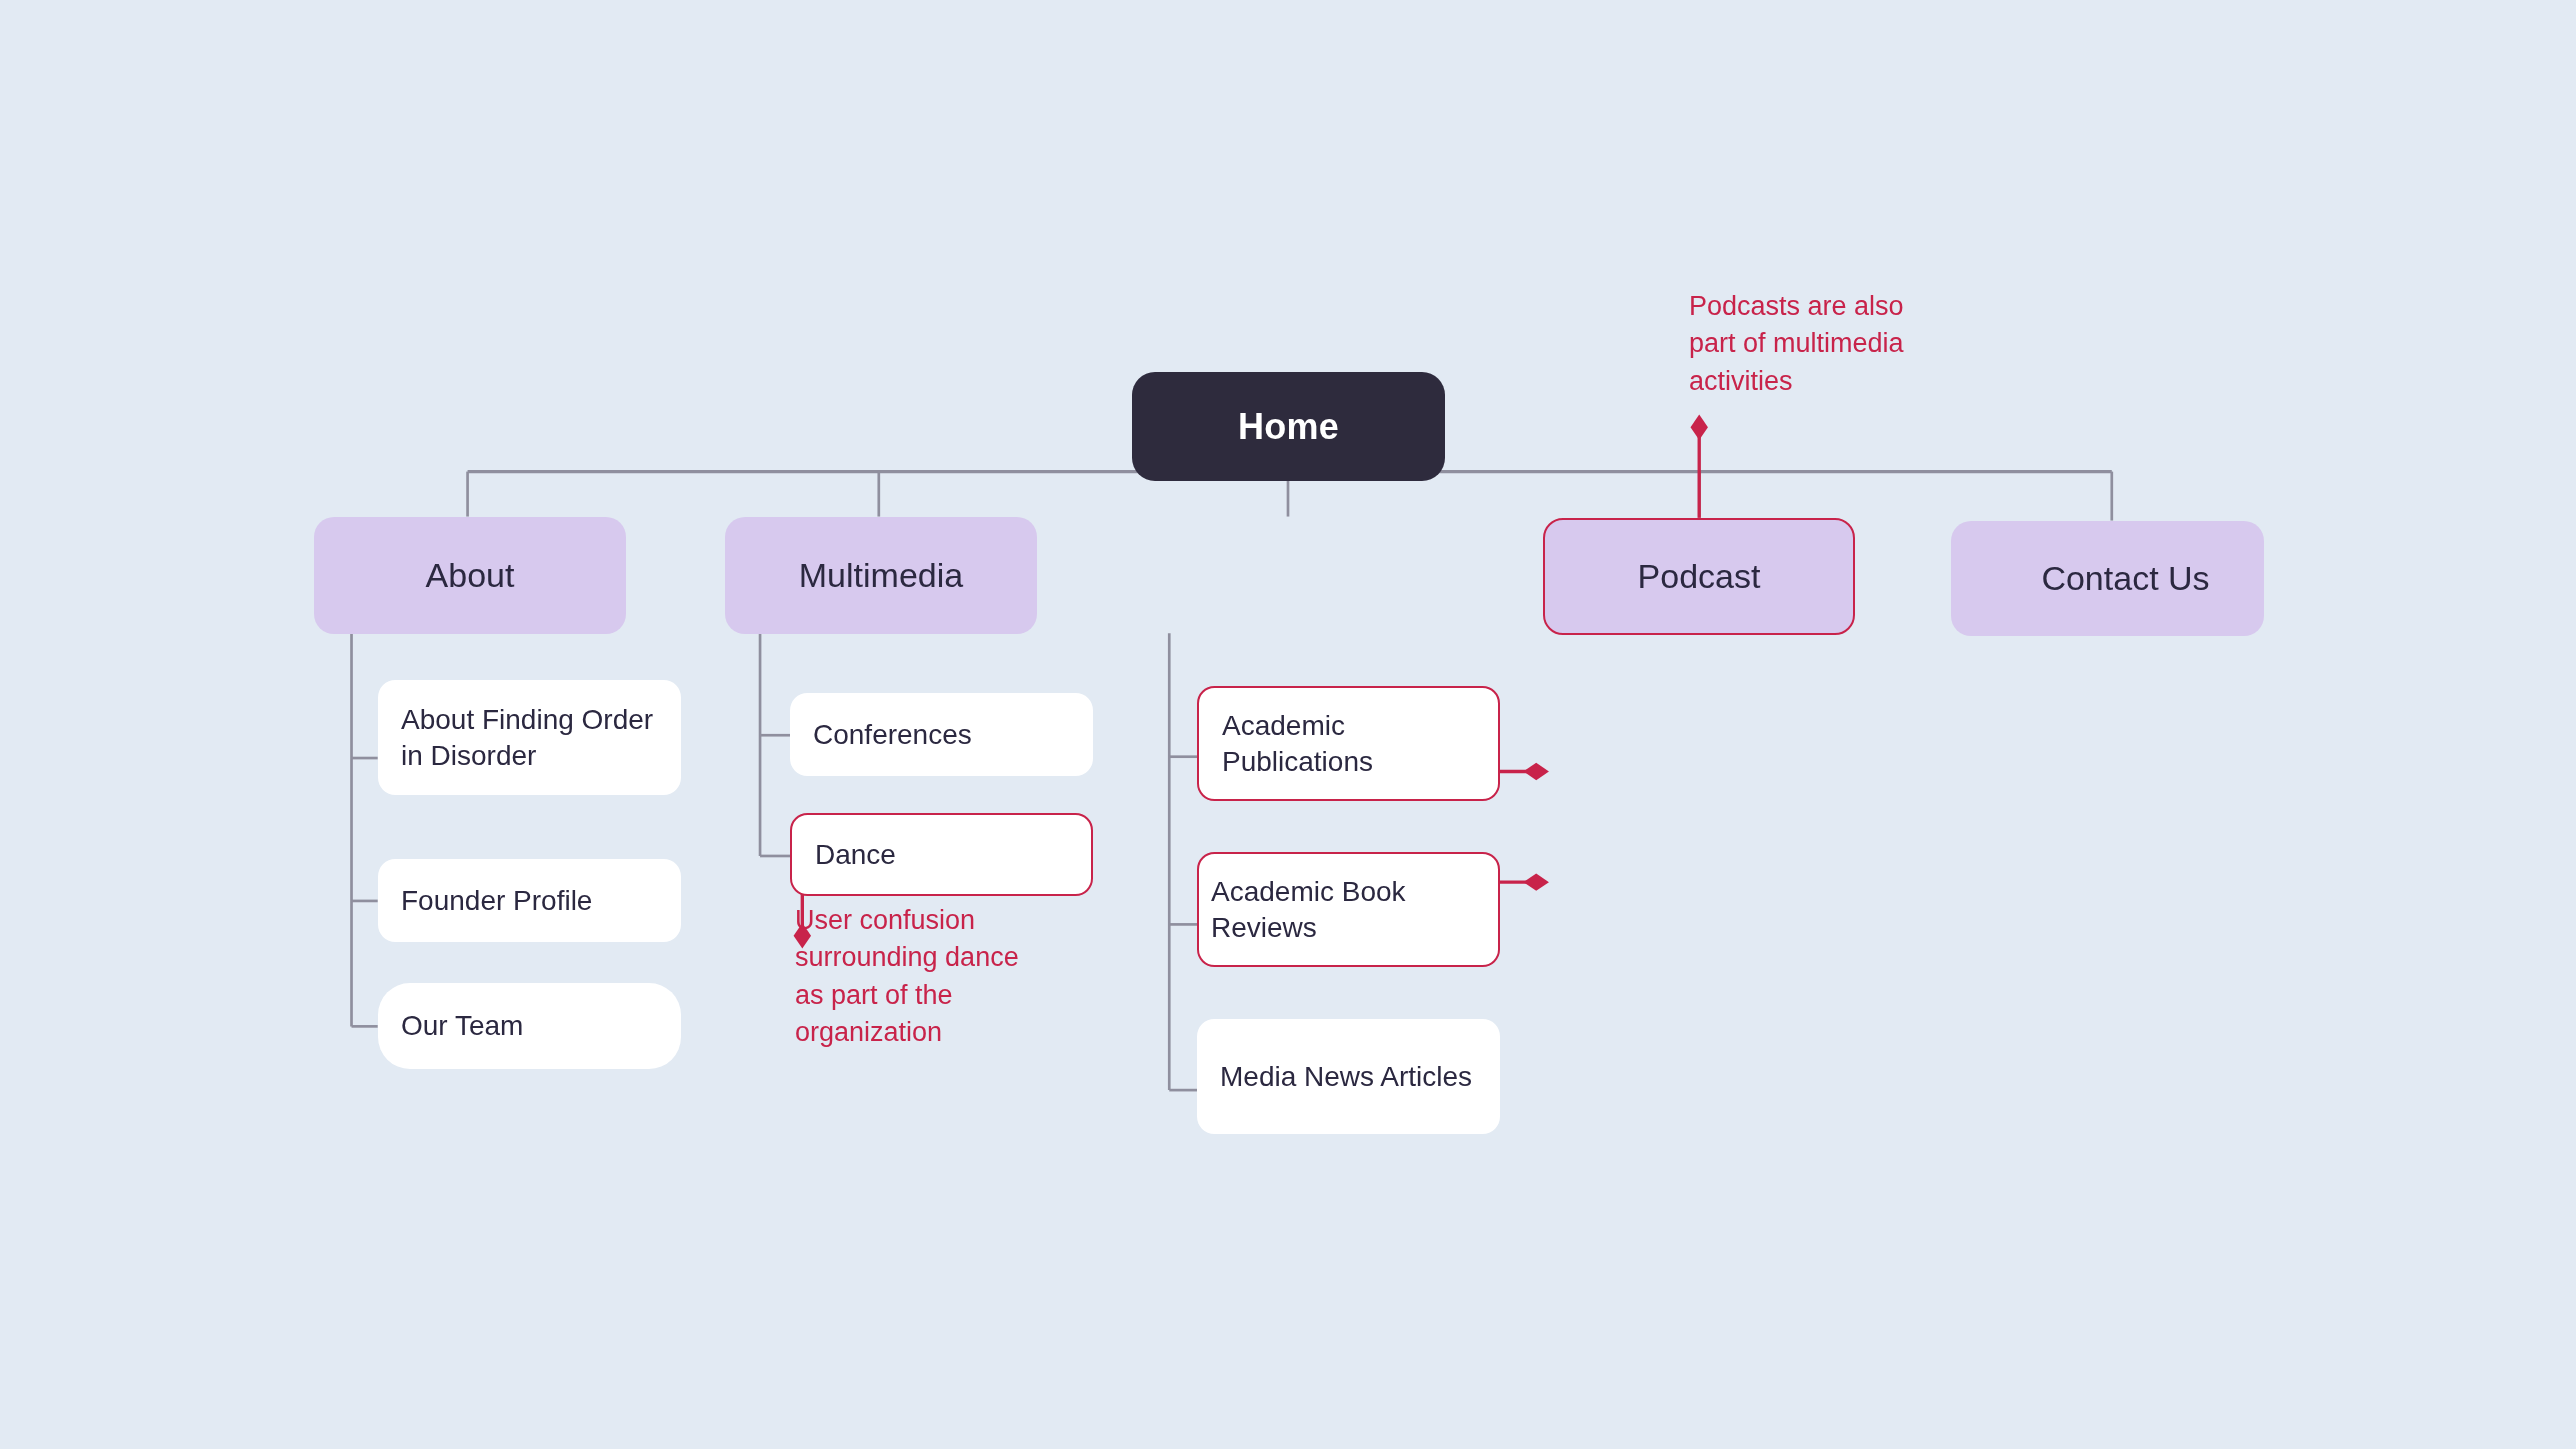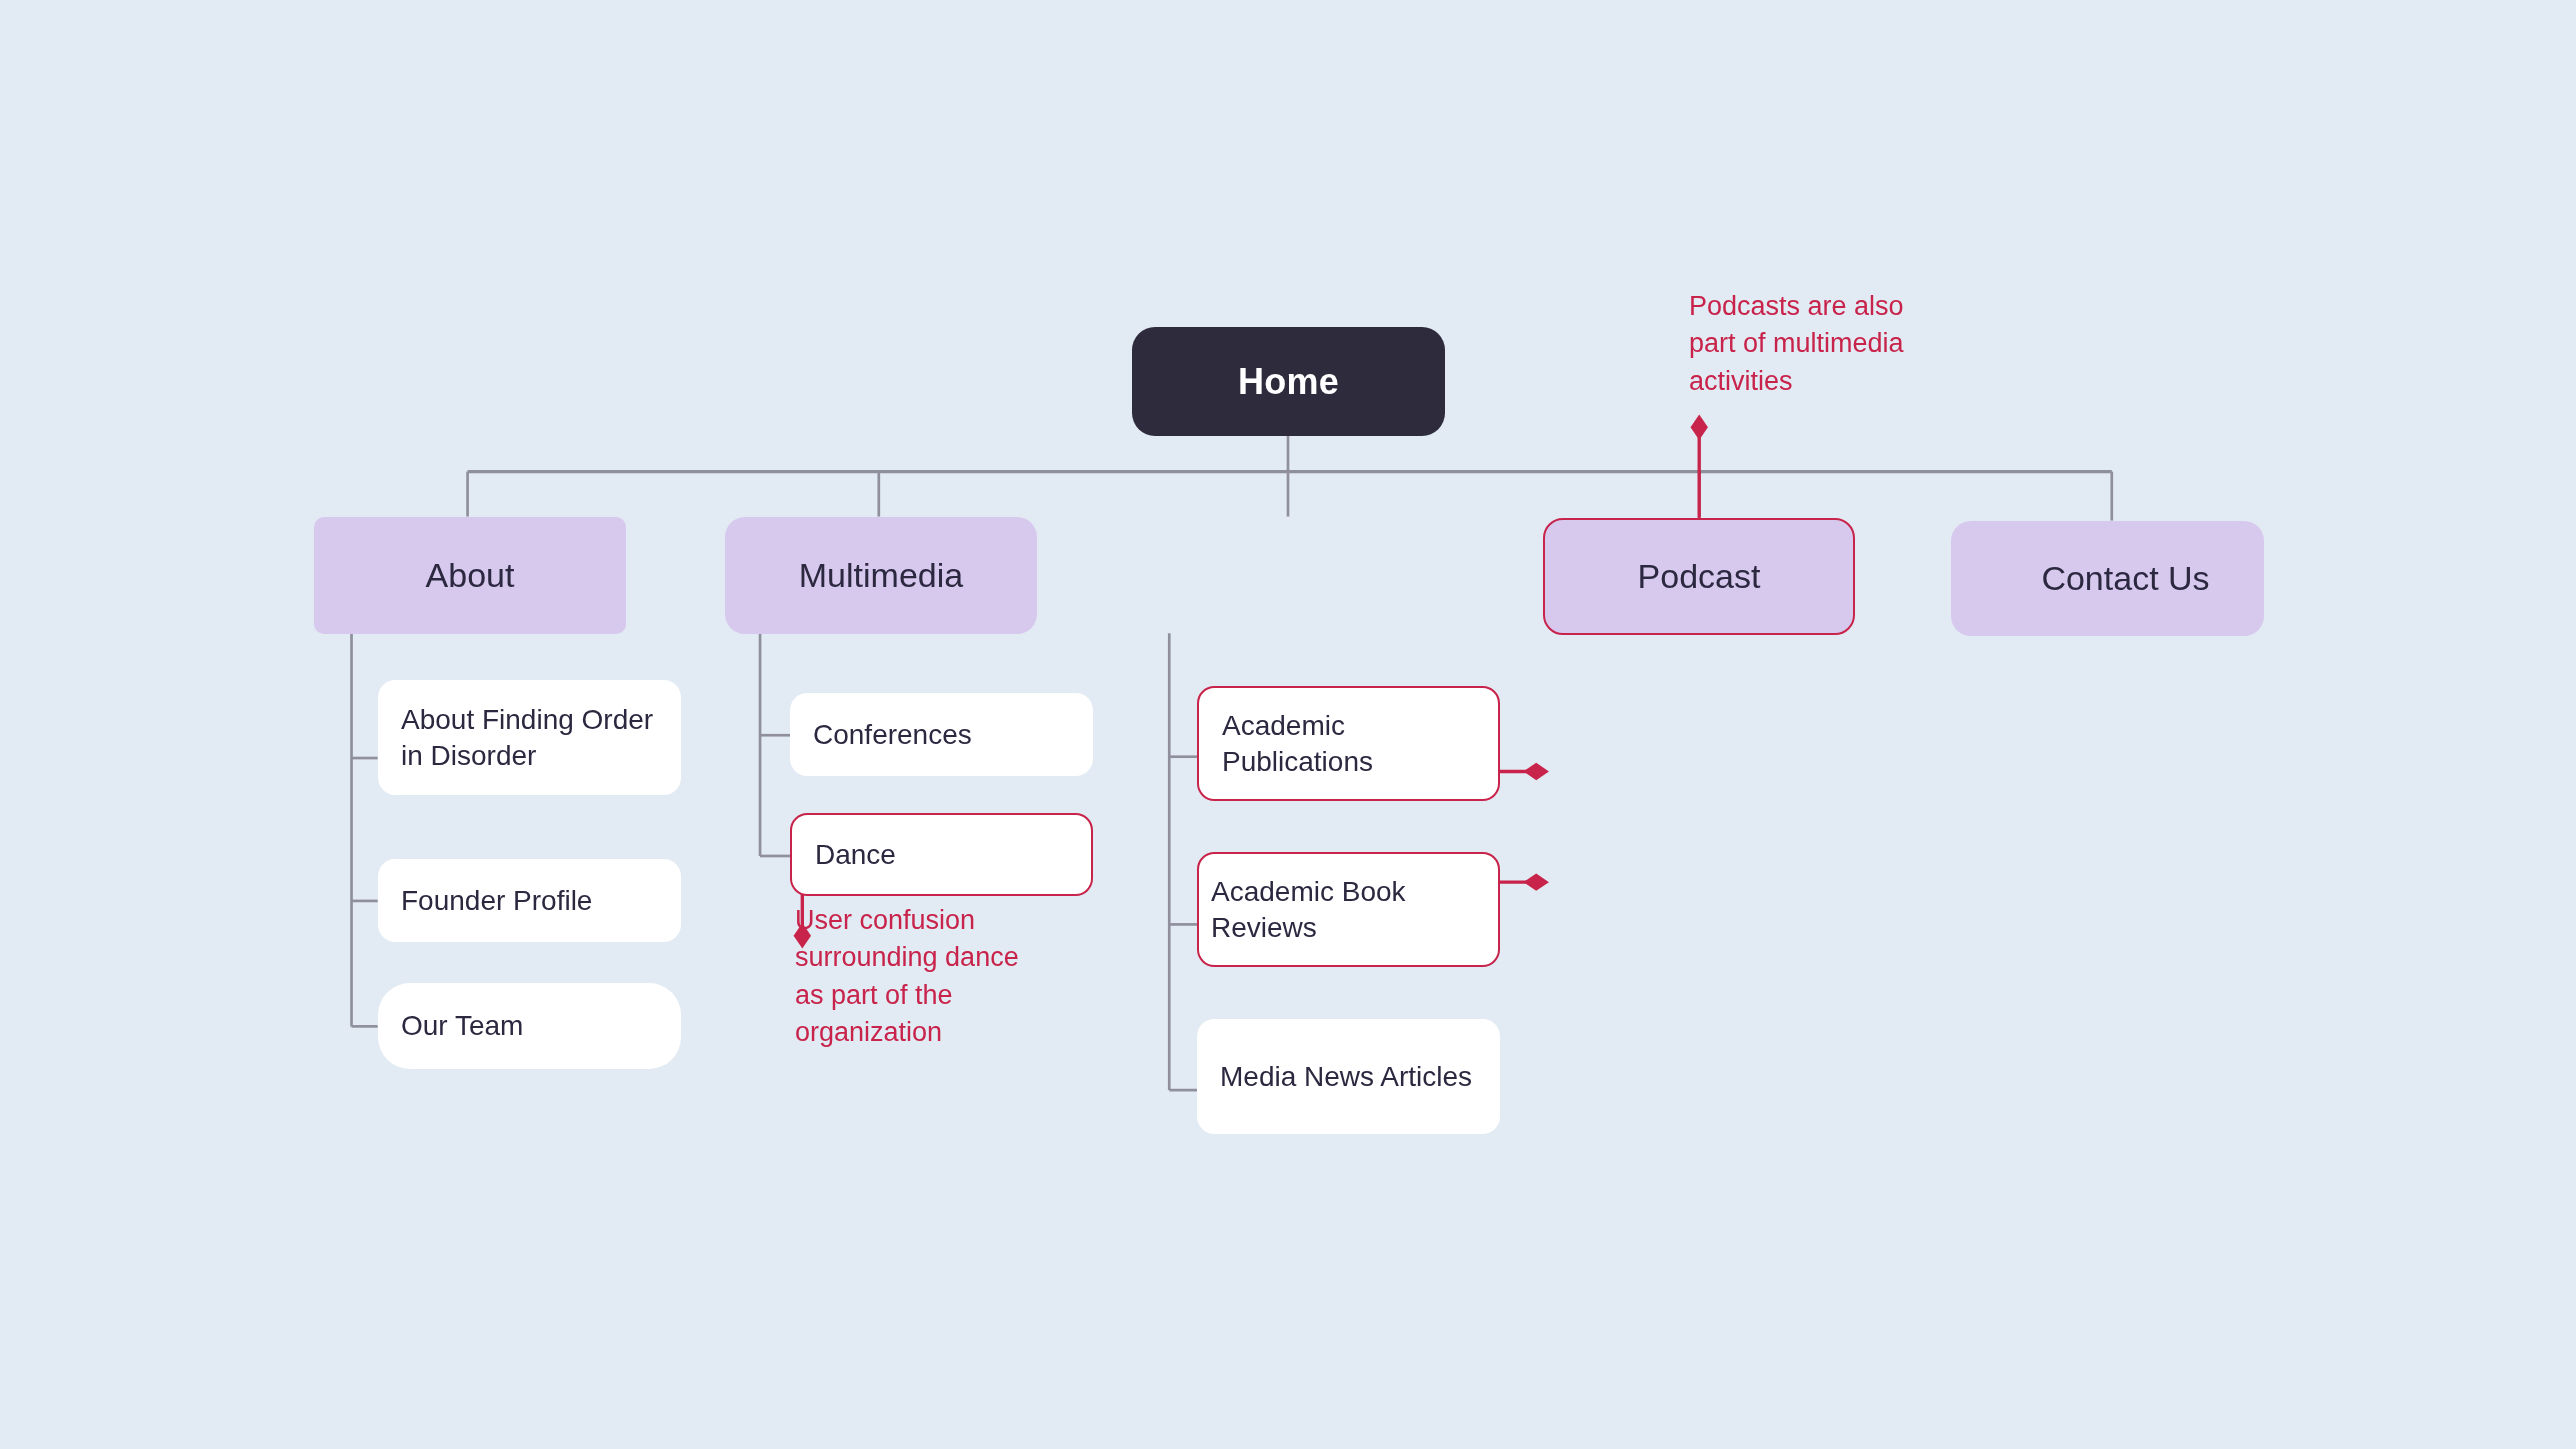--- a/index.html
+++ b/index.html
@@ -26,20 +26,21 @@
     position: absolute;
     box-sizing: border-box;
     display: flex;
     align-items: center;
     border-radius: 17.4px;
   }
   .node-home {
     background: #2e2b3d;
     justify-content: center;
     border-radius: 23px;
+    margin-top: 45px;
   }
   .node-home .node-label {
     color: #ffffff;
     font-size: 36px;
     font-weight: bold;
     letter-spacing: 0.2px;
   }
   .node-section {
     background: #d7c9ee;
     justify-content: center;
@@ -115,21 +116,21 @@
     <path d="M2235 1150 L2290 1150" stroke="#c8234a" stroke-width="5" fill="none"></path>
     <polygon points="2309,1150 2290,1163 2271,1150 2290,1137" fill="#c8234a"></polygon>
     <path d="M2235 1315 L2290 1315" stroke="#c8234a" stroke-width="5" fill="none"></path>
     <polygon points="2309,1315 2290,1328 2271,1315 2290,1302" fill="#c8234a"></polygon>
   </svg>
 
   <div class="node node-home" style="left:1132px; top:327px; width:313px; height:109px;">
     <span class="node-label">Home</span>
   </div>
 
-  <div class="node node-section" style="left:314px; top:517px; width:312px; height:117px;border-radius:10px;">
+  <div class="node node-section" style="left:314px; top:517px; width:312px; height:117px;">
     <span class="node-label">About</span>
   </div>
 
   <div class="node node-section" style="left:725px; top:517px; width:312px; height:117px;">
     <span class="node-label">Multimedia</span>
   </div>
 
 
   <div class="node node-section flagged" style="left:1543px; top:518px; width:312px; height:117px;">
     <span class="node-label">Podcast</span>

